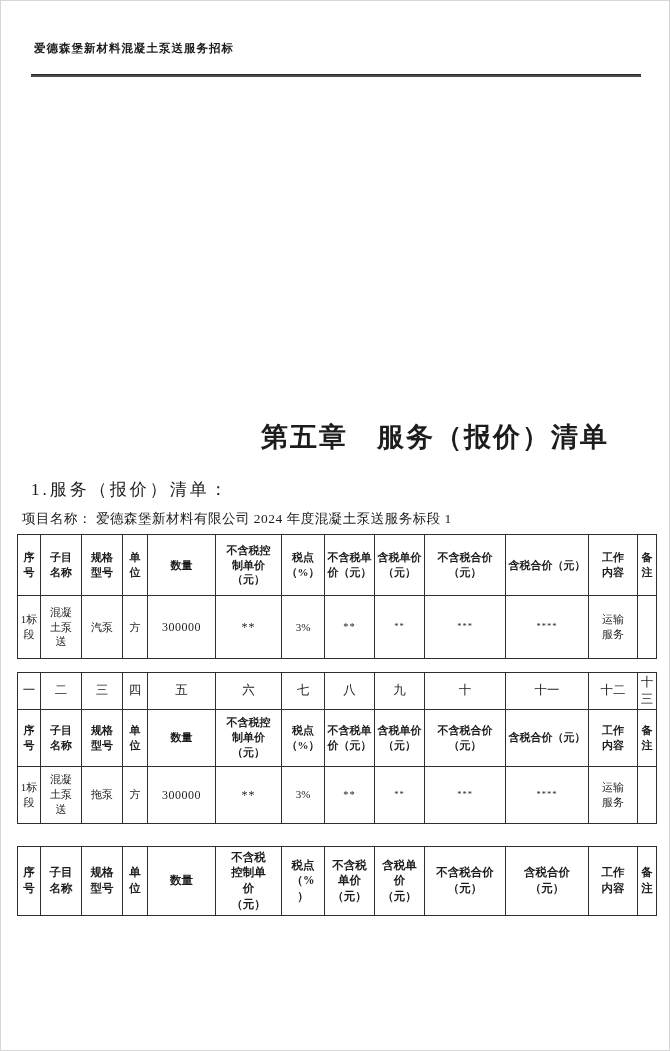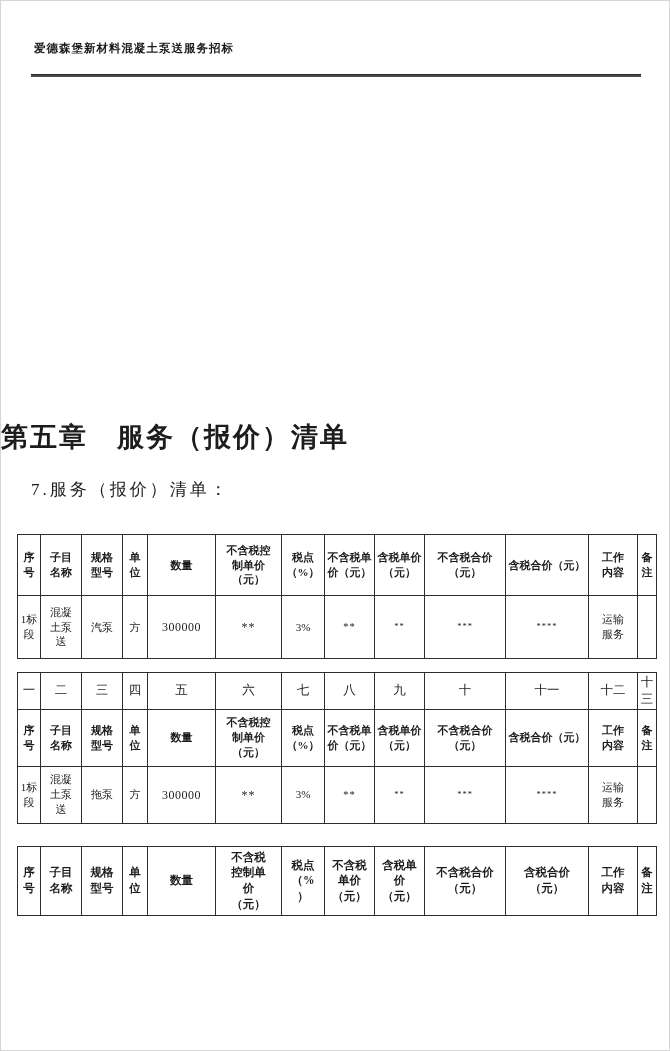--- a/index.html
+++ b/index.html
@@ -18,21 +18,21 @@
   .running-header{
     position:absolute;left:33px;top:40px;
     font-size:11.5px;font-weight:bold;letter-spacing:1px;
   }
   .header-rule{
     position:absolute;left:30px;top:73px;width:610px;height:2px;
     background:#4a4a4a;border-top:1px solid #2a2a2a;
   }
   .chapter-title{
     position:absolute;left:0;top:418px;width:608px;
-    text-align:left;font-size:27px;font-weight:bold;letter-spacing:2px;
+    text-align:right;font-size:27px;font-weight:bold;letter-spacing:2px;
   }
   .section-heading{
     position:absolute;left:30px;top:477px;
     font-size:17px;letter-spacing:3px;
   }
   .project-line{
     position:absolute;left:21px;top:509px;
     font-size:13.5px;letter-spacing:0.5px;
   }
   table.tbl{
@@ -76,21 +76,22 @@
 </style>
 </head>
 <body>
 
 <div class="page">
 
   <div class="running-header">爱德森堡新材料混凝土泵送服务招标</div>
   <div class="header-rule"></div>
 
   <div class="chapter-title">第五章　服务（报价）清单</div>
-  <div class="section-heading">7.服务（报价）清单：</div>
+  <div class="section-heading">1.服务（报价）清单：</div>
+  <div class="project-line">项目名称： 爱德森堡新材料有限公司 2024 年度混凝土泵送服务标段 1</div>
 
   <table class="tbl t1">
     <colgroup>
       <col style="width:23px">
         <col style="width:41px">
         <col style="width:41px">
         <col style="width:25px">
       <col style="width:68px">
         <col style="width:66px">
         <col style="width:43px">

